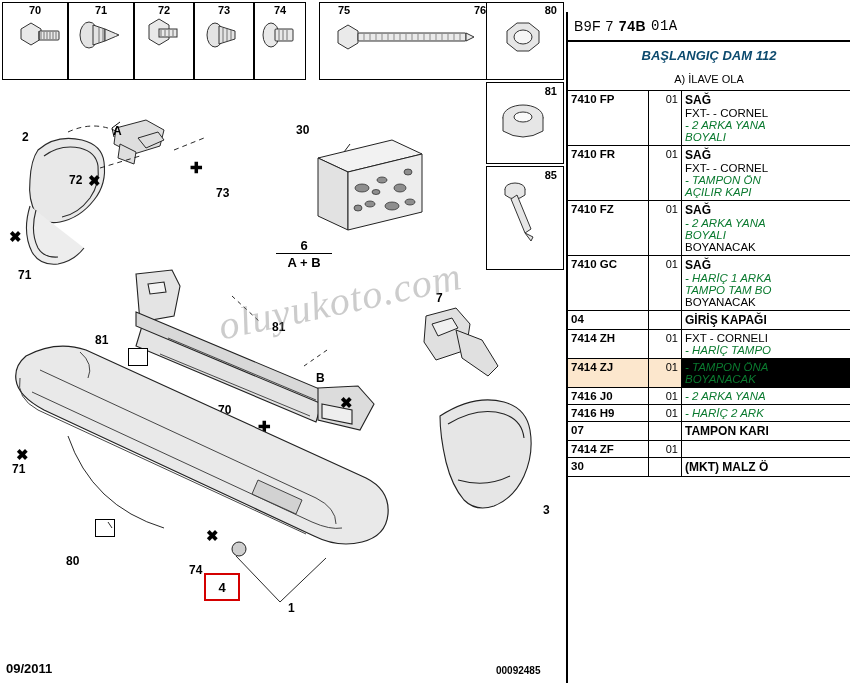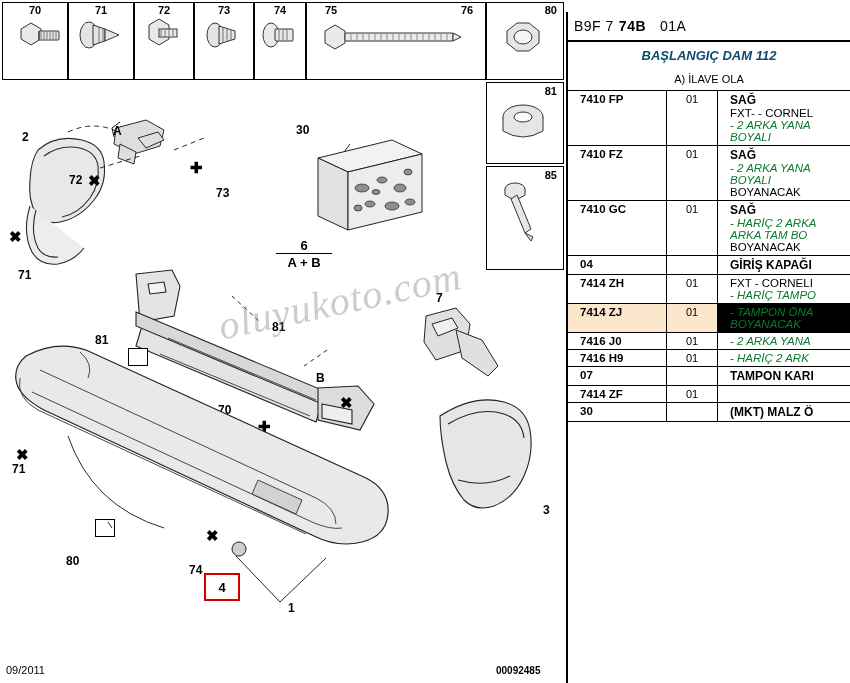--- a/index.html
+++ b/index.html
@@ -25,42 +25,42 @@
   .frac{position:absolute;text-align:center;font-size:13px;font-weight:bold;}
   .frac .den{border-top:1px solid #000;padding-top:1px;}
 
   .xmark{position:absolute;font-size:15px;font-weight:bold;line-height:1;}
 
   .redbox{position:absolute;border:2px solid #d40000;box-sizing:border-box;background:#fff;
           display:flex;align-items:center;justify-content:center;font-size:13px;font-weight:bold;}
 
   .whitebox{position:absolute;border:1px solid #000;background:#fff;box-sizing:border-box;}
 
-  .footL{position:absolute;left:6px;bottom:7px;font-size:11px;font-weight:normal;}
+  .footL{position:absolute;left:6px;bottom:7px;font-size:13px;font-weight:bold;}
   .footR{position:absolute;left:496px;bottom:7px;font-size:10px;font-weight:bold;}
 
   .wm{position:absolute;left:222px;top:268px;width:330px;height:110px;
       font-family:"Liberation Serif", serif;font-style:italic;font-size:40px;
       color:rgba(120,120,120,.38);transform:rotate(-12deg);white-space:nowrap;
       pointer-events:none;letter-spacing:1px;}
 
   
   .tablepanel{position:absolute;left:566px;top:12px;width:284px;height:683px;background:#fff;
               border-left:2px solid #000;box-sizing:border-box;}
   .tbl-head{height:28px;border-bottom:2px solid #000;display:flex;align-items:center;
             padding-left:6px;font-size:14px;font-weight:bold;letter-spacing:.5px;}
   .tbl-head .b1{margin-right:5px;font-weight:normal;}
   .title-row{height:26px;display:flex;align-items:center;justify-content:center;
              font-style:italic;font-weight:bold;font-size:13px;color:#0c4a6e;}
   .sub-row{height:22px;display:flex;align-items:center;justify-content:center;
            font-size:11px;border-bottom:1px solid #000;}
   table{border-collapse:collapse;width:100%;table-layout:fixed;}
-  td{border-bottom:1px solid #000;vertical-align:top;font-size:11.5px;padding:2px 12px;}
+  td{border-bottom:1px solid #000;vertical-align:top;font-size:11.5px;padding:2px 3px;}
   td.c-ref{width:74px;border-right:1px solid #000;font-weight:bold;}
-  td.c-qty{width:26px;border-right:1px solid #000;text-align:center;font-size:11px;margin-top:45px;}
+  td.c-qty{width:26px;border-right:1px solid #000;text-align:right;font-size:11px;margin-top:45px;}
   td.c-desc{width:auto;}
   .desc-main{font-weight:bold;font-size:12px;}
   .desc-plain{font-size:11.5px;}
   .desc-green{color:#0a7a2f;font-style:italic;font-size:11.5px;}
   .hl td{background:#000000;}
   .hl td.c-ref,.hl td.c-qty{background:#fce7cd;}
   .grp td{border-bottom:1px solid #000;}
 </style>
 </head>
 <body>
@@ -131,21 +131,21 @@
           <g fill="#e9e9e9" stroke="#333" stroke-width="1">
             <ellipse cx="16" cy="32" rx="8" ry="12"></ellipse>
             <rect x="20" y="26" width="18" height="12" rx="1"></rect>
           </g>
           <g stroke="#555" stroke-width=".8">
               <path d="M24 27 l0 10 M28 27 l0 10 M32 27 l0 10"></path>
             </g>
         </svg>
       </div>
 
-      <div class="fbox" style="left:304px;width:180px;">
+      <div class="fbox" style="left:317px;width:180px;">
         <span class="num" style="left:18px;transform:none;">75</span>
         <span class="num" style="left:154px;transform:none;">76</span>
         <svg width="178" height="74" viewBox="0 0 178 74">
           <g fill="#eaeaea" stroke="#333" stroke-width="1">
             <path d="M18 28 l10 -6 l10 6 l0 12 l-10 6 l-10 -6 z"></path>
             <rect x="38" y="30" width="108" height="8" rx="1"></rect>
             <path d="M146 30 l8 4 l-8 4 z"></path>
           </g>
           <g stroke="#666" stroke-width=".7">
             <path d="M44 31 l0 6 M50 31 l0 6 M56 31 l0 6 M62 31 l0 6 M68 31 l0 6 M74 31 l0 6 M80 31 l0 6 M86 31 l0 6 M92 31 l0 6 M98 31 l0 6 M104 31 l0 6 M110 31 l0 6 M116 31 l0 6 M122 31 l0 6 M128 31 l0 6 M134 31 l0 6 M140 31 l0 6"></path>
@@ -328,54 +328,64 @@
     <div class="wm">oluyukoto.com</div>
 
     <div class="footL">09/2011</div>
     <div class="footR">00092485</div>
   </div>
 
   <div class="tablepanel">
     <div class="tbl-head">
       <span class="b1">B9F 7</span>
       <span>74B</span>
-      <span style="margin-left:14px;font-weight:normal;">01A</span>
+      <span style="margin-left:5px;font-weight:normal;font-family:Liberation Mono, monospace;">01A</span>
     </div>
     <div class="title-row">BAŞLANGIÇ DAM 112</div>
     <div class="sub-row">A) İLAVE OLA</div>
 
     <table>
       <tbody id="tbody">
           <tr>
             <td class="c-ref">7410 FP</td>
             <td class="c-qty">01</td>
             <td class="c-desc">
               <div class="desc-main">SAĞ</div>
               <div class="desc-plain">FXT- - CORNEL</div>
               <div class="desc-green">- 2 ARKA YANA</div>
               <div class="desc-green">BOYALI</div>
             </td>
           </tr>
           <tr>
+            <td class="c-ref">7410 FR</td>
+            <td class="c-qty">01</td>
+            <td class="c-desc">
+              <div class="desc-main">SAĞ</div>
+              <div class="desc-plain">FXT- - CORNEL</div>
+              <div class="desc-green">- TAMPON ÖN</div>
+              <div class="desc-green">AÇILIR KAPI</div>
+            </td>
+          </tr>
+          <tr>
             <td class="c-ref">7410 FZ</td>
             <td class="c-qty">01</td>
             <td class="c-desc">
               <div class="desc-main">SAĞ</div>
               <div class="desc-green">- 2 ARKA YANA</div>
               <div class="desc-green">BOYALI</div>
               <div class="desc-plain">BOYANACAK</div>
             </td>
           </tr>
           <tr>
             <td class="c-ref">7410 GC</td>
             <td class="c-qty">01</td>
             <td class="c-desc">
               <div class="desc-main">SAĞ</div>
-              <div class="desc-green">- HARİÇ 2 ARKA</div>
-              <div class="desc-green">ARKA TAM BO</div>
+              <div class="desc-green">- HARİÇ 1 ARKA</div>
+              <div class="desc-green">TAMPO TAM BO</div>
               <div class="desc-plain">BOYANACAK</div>
             </td>
           </tr>
           <tr class="grp">
             <td class="c-ref">04</td>
             <td class="c-qty"></td>
             <td class="c-desc">
               <div class="desc-main">GİRİŞ KAPAĞI</div>
             </td>
           </tr>

